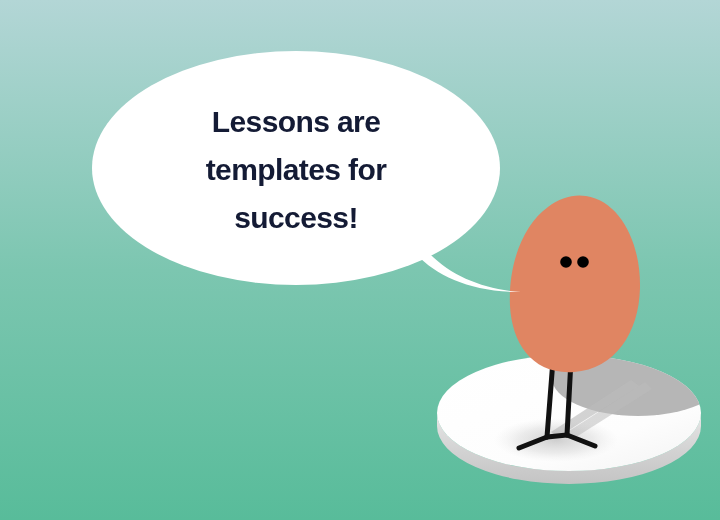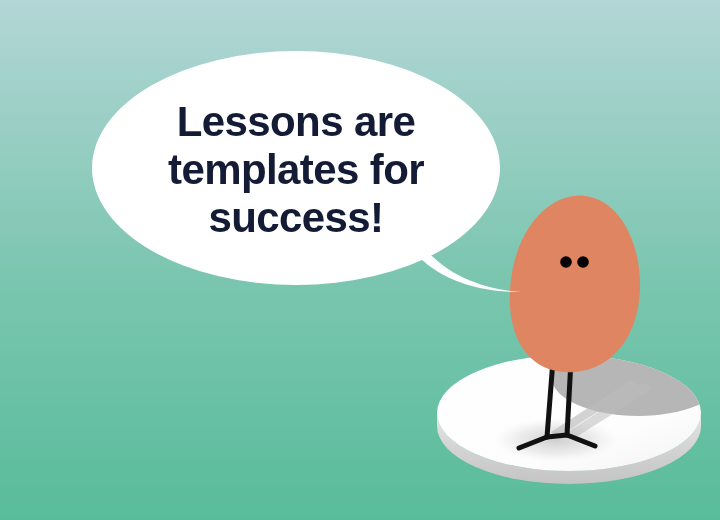--- a/index.html
+++ b/index.html
@@ -127,17 +127,17 @@
 
       <path d="M 414 252
                C 436 276 470 292 521 292
                C 478 289 441 272 418 240 Z" fill="#FFFFFF"></path>
 
       <ellipse cx="296" cy="168" rx="204" ry="117" fill="#FFFFFF"></ellipse>
     </g>
 
   </svg>
 
-  <div id="bubble-text" style="color: rgb(20, 27, 53); font-size: 42px; text-align: center;">Lessons are
+  <div id="bubble-text" style="color: rgb(20, 27, 53); font-size: 30px; text-align: center;">Lessons are
 templates for
 success!</div>
 
 </div>
 
 </body></html>

